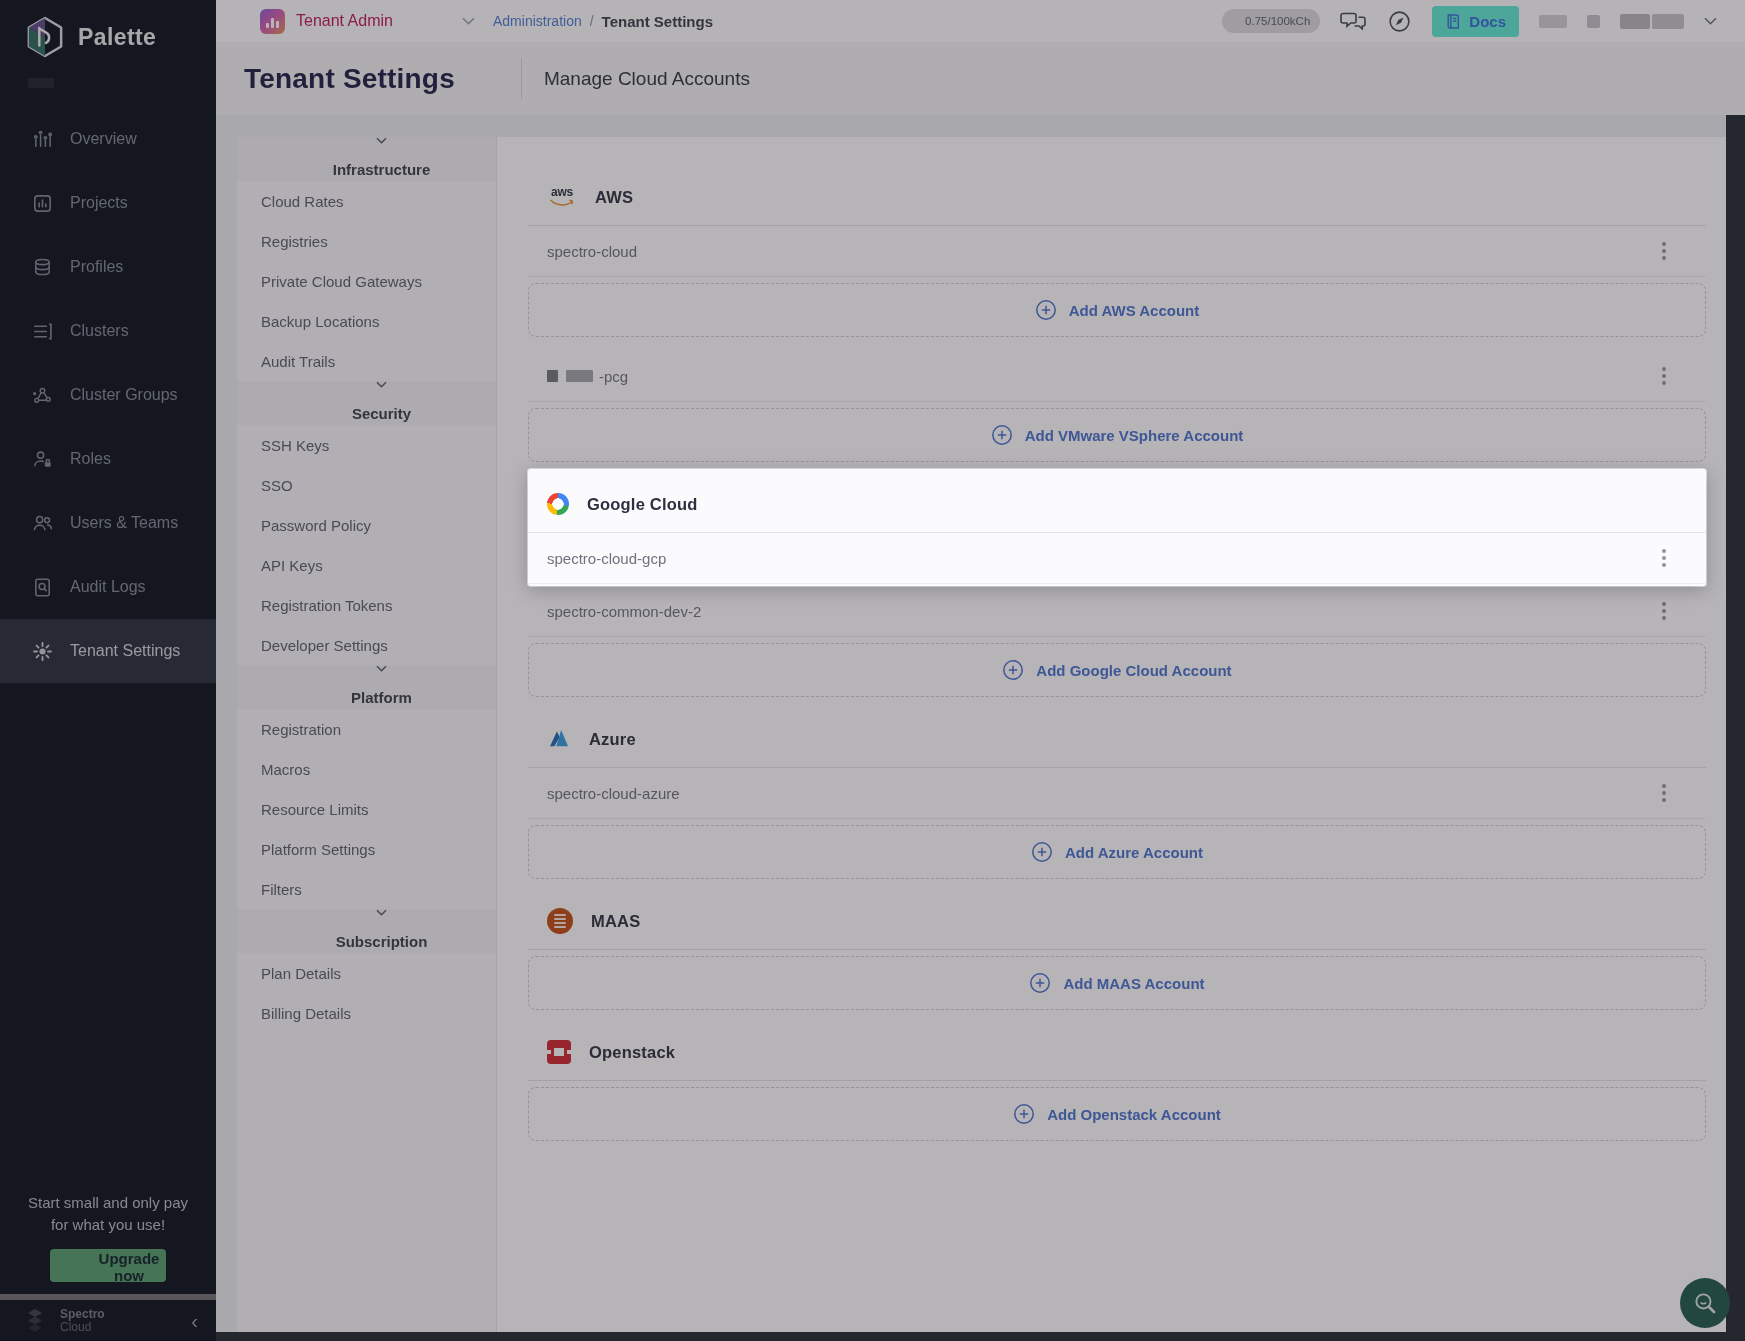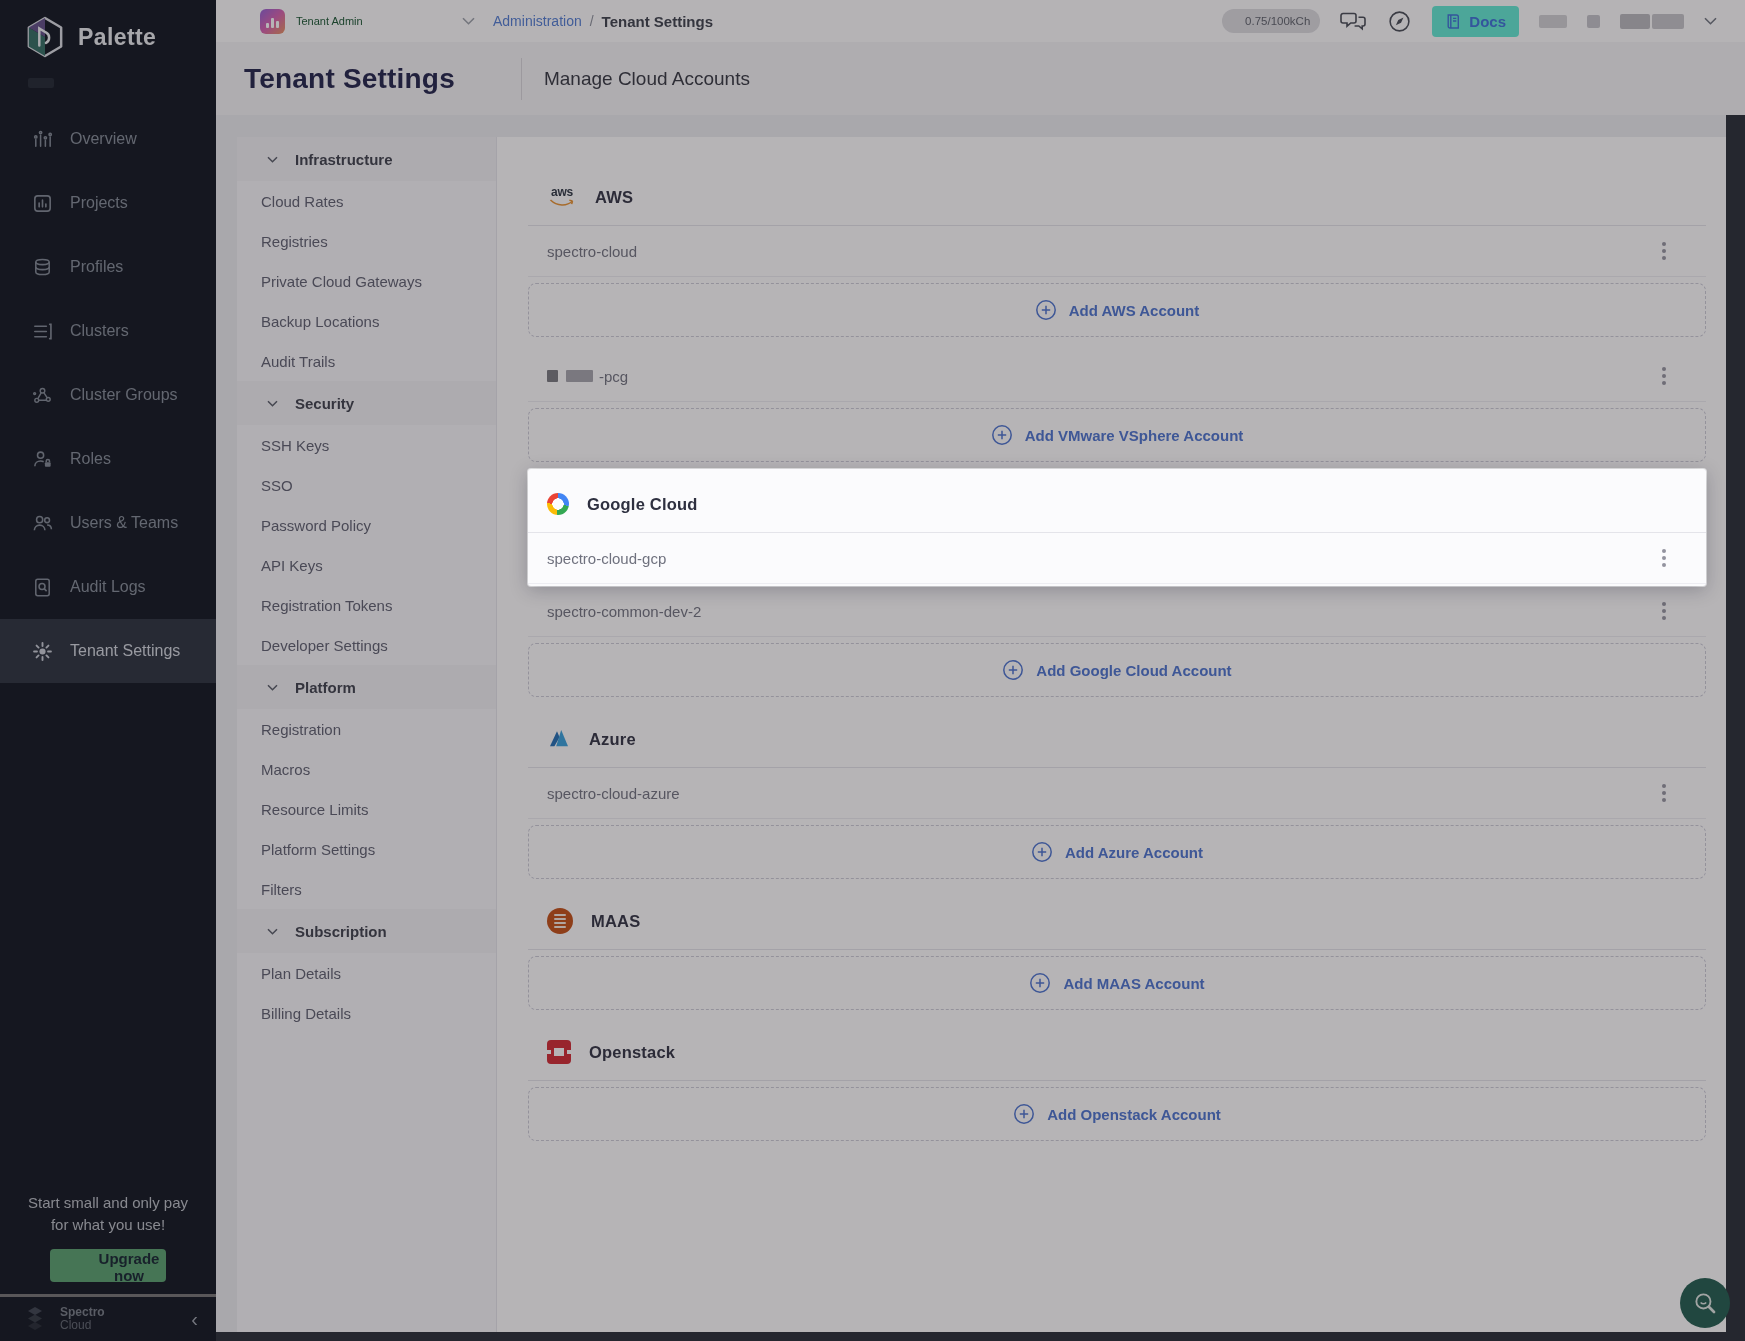--- a/index.html
+++ b/index.html
@@ -13,32 +13,32 @@
   .logo-redact{position:absolute;left:28px;top:78px;width:26px;height:10px;background:#1c232e;border-radius:2px;}
   .lnav{position:absolute;left:0;top:107px;width:216px;}
   .side-item{height:64px;display:flex;align-items:center;gap:16px;padding-left:30px;cursor:pointer;}
   .side-item .icn{width:24px;height:24px;display:flex;align-items:center;justify-content:center;flex:0 0 24px;}
   .side-label{font-size:16px;color:#828b96;}
   .side-item.active{background:#262e3b;}
   .side-item.active .side-label{color:#d3d8df;}
   .promo{position:absolute;left:0;top:1192px;width:216px;text-align:center;font-size:15px;line-height:22px;color:#b9bec5;}
   .upgrade-btn{display:block;margin:13px auto 0;width:116px;height:33px;background:#55a06c;border:none;border-radius:4px;
                font-family:inherit;font-size:15px;font-weight:700;color:#10202c;cursor:pointer;padding-left:48px;}
-  .side-foot{position:absolute;left:0;bottom:0;width:216px;height:47px;border-top:3px solid #737373;
+  .side-foot{position:absolute;left:0;bottom:0;width:216px;height:47px;border-top:6px solid #737373;
              display:flex;align-items:center;padding:0 18px 0 22px;box-sizing:border-box;gap:12px;}
   .foot-name{font-size:12px;line-height:13px;color:#747b85;font-weight:700;}
   .foot-collapse{margin-left:auto;color:#9aa1aa;font-size:20px;line-height:20px;cursor:pointer;}
 
   
   .topbar{position:absolute;left:216px;right:0;top:0;height:42px;background:#fdfdfe;}
   .proj-sel{position:absolute;left:44px;top:0;height:42px;display:flex;align-items:center;gap:11px;cursor:pointer;}
   .proj-icon{width:25px;height:25px;border-radius:6px;background:linear-gradient(135deg,#8f5fd6 0%,#d65fae 50%,#e8935a 100%);
              display:flex;align-items:flex-end;justify-content:center;gap:2px;padding-bottom:6px;box-sizing:border-box;}
   .proj-icon b{width:3px;background:#fff;border-radius:1px;}
-  .proj-label{font-size:11px;color:#14532d;}
+  .proj-label{font-size:16px;color:#be185d;}
   .proj-chevron{position:absolute;left:246px;top:17px;}
   .crumbs{position:absolute;left:277px;top:0;height:42px;display:flex;align-items:center;gap:8px;}
   .crumb-link{font-size:14px;color:#4f7cd2;cursor:pointer;}
   .crumb-sep{color:#8b909a;font-size:14px;}
   .crumb-cur{font-size:15px;color:#3a3f49;font-weight:600;}
   .tb-right{position:absolute;right:28px;top:0;height:42px;display:flex;align-items:center;gap:20px;}
   .usage-pill{width:98px;height:24px;border-radius:12px;background:#dcdce0;display:flex;align-items:center;
               justify-content:flex-end;padding-right:10px;box-sizing:border-box;font-size:11.5px;color:#5c6069;}
   .tb-ic{display:flex;align-items:center;cursor:pointer;}
   .docs-btn{height:31px;padding:0 13px;background:#5eead4;border-radius:4px;display:flex;align-items:center;gap:8px;cursor:pointer;}
@@ -54,21 +54,21 @@
   .page-title{font-size:28px;font-weight:700;color:#1e2048;margin-left:28px;letter-spacing:.2px;}
   .head-div{width:1px;height:42px;background:#d8d6db;margin:0 22px 0 66px;}
   .page-sub{font-size:19px;color:#31343e;}
 
   
   .content-band{position:absolute;left:216px;top:115px;width:1510px;height:1217px;background:#ecedf0;}
   .card{position:absolute;left:237px;top:137px;width:1489px;height:1195px;background:#ffffff;display:flex;box-sizing:border-box;}
 
   
   .snav{width:260px;flex:0 0 260px;background:#f8f8fa;border-right:1px solid #e6e6eb;box-sizing:border-box;}
-  .snav-head{height:44px;display:flex;align-items:center;gap:17px;padding-left:30px;background:#f2f2f5;cursor:pointer;}
+  .snav-head{height:44px;display:flex;align-items:center;gap:17px;padding-left:30px;background:#f2f2f5;cursor:pointer;flex-direction:column;}
   .snav-head-label{font-size:15px;font-weight:700;color:#3b3e49;}
   .snav-item{height:40px;display:flex;align-items:center;padding-left:24px;font-size:15px;color:#5b5d6e;cursor:pointer;position:relative;}
   .snav-item.active{background:#eaeaef;color:#232563;font-weight:700;}
   .snav-item.active::after{content:"";position:absolute;right:0;top:0;bottom:0;width:5px;background:#3c35a0;}
 
   
   .plist{flex:1;padding:32px 20px 0 31px;box-sizing:border-box;}
   .prov-sec{margin-bottom:14px;}
   .prov-head{height:56px;display:flex;align-items:center;gap:18px;padding-left:19px;border-bottom:1px solid #e4e4ea;}
   .prov-name{font-size:16.5px;font-weight:600;color:#2e3040;letter-spacing:.2px;}

